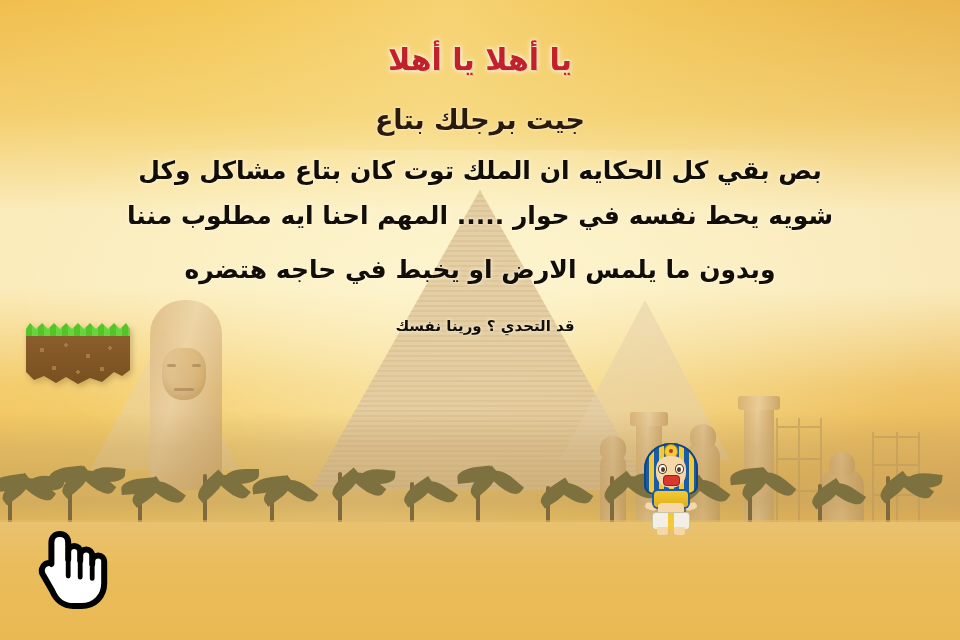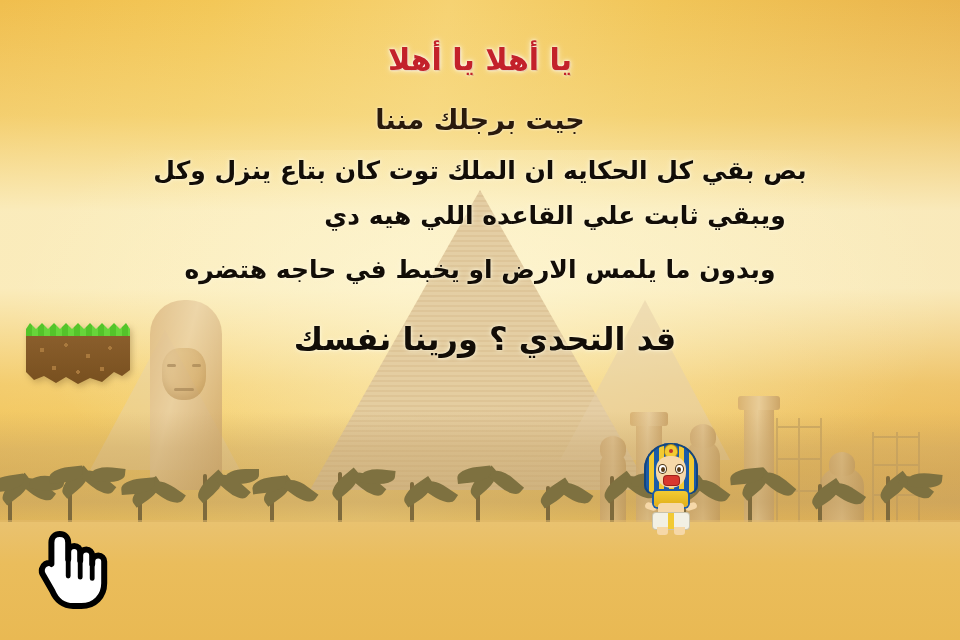--- a/index.html
+++ b/index.html
@@ -170,21 +170,21 @@
     position:absolute;left:24px;right:24px;top:152px;
   }
   .bline{
     font-size:25px;font-weight:bold;color:#120D07;
     line-height:1.52;margin:0 0 7px 0;
     text-shadow:0 0 3px rgba(255,250,225,.9),0 0 6px rgba(255,250,225,.65);
     white-space:nowrap;
   }
   .bline.l4{padding-left:150px;}
   .bline.l5{margin-top:16px;text-align:center;}
-  .bline.l6{margin-top:26px;padding-left:10px;font-size:32px;}
+  .bline.l6{margin-top:26px;padding-left:10px;font-size:15px;}
 
   
   .start-wrap{
     position:absolute;left:34px;bottom:22px;
     display:flex;align-items:center;gap:4px;flex-direction:row-reverse;
   }
   .start-label{
     font-size:58px;font-weight:bold;color:#C3212A;line-height:1;
     text-shadow:0 0 4px #fff,0 0 9px rgba(255,255,255,.95),2px 2px 1px rgba(120,20,20,.25);
     padding:0 4px;
@@ -366,25 +366,25 @@
     <div class="ph-collar"></div>
     <div class="ph-body"></div>
     <div class="ph-kilt"></div>
     <div class="ph-legL"></div>
     <div class="ph-legR"></div>
   </div>
 
   <div class="textlayer">
 
     <div class="title">يا أهلا يا أهلا</div>
-    <div class="subtitle">جيت برجلك مننا</div>
+    <div class="subtitle">جيت برجلك بتاع</div>
 
     <div class="body-lines">
-      <p class="bline l1">بص بقي كل الحكايه ان الملك توت كان بتاع ينزل وكل</p>
-      <p class="bline l4">ويبقي ثابت علي القاعده اللي هيه دي</p>
+      <p class="bline l1">بص بقي كل الحكايه ان الملك توت كان بتاع مشاكل وكل</p>
+      <p class="bline l2">شويه يحط نفسه في حوار ..... المهم احنا ايه مطلوب مننا</p>
       <p class="bline l5">وبدون ما يلمس الارض او يخبط في حاجه هتضره</p>
       <p class="bline l6">قد التحدي ؟ ورينا نفسك</p>
     </div>
   </div>
 
   <div class="start-wrap">
     <svg class="cursor-hand" viewBox="0 0 64 70" xmlns="http://www.w3.org/2000/svg">
       <path d="M14 30 L14 12 C14 8 17 5 21 5 C25 5 28 8 28 12 L28 26
                L28 20 C28 17 30 15 33 15 C36 15 38 17 38 20 L38 27
                L38 23 C38 20 40 18 43 18 C46 18 48 20 48 23 L48 30

